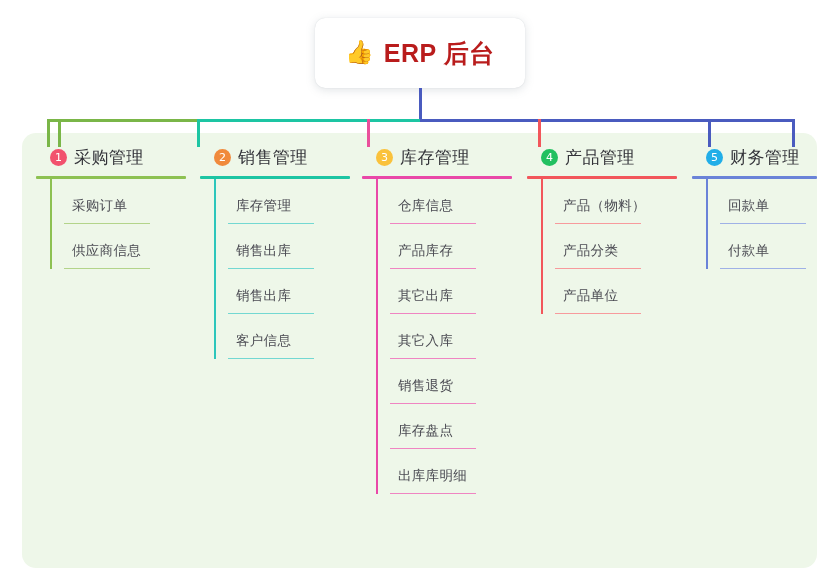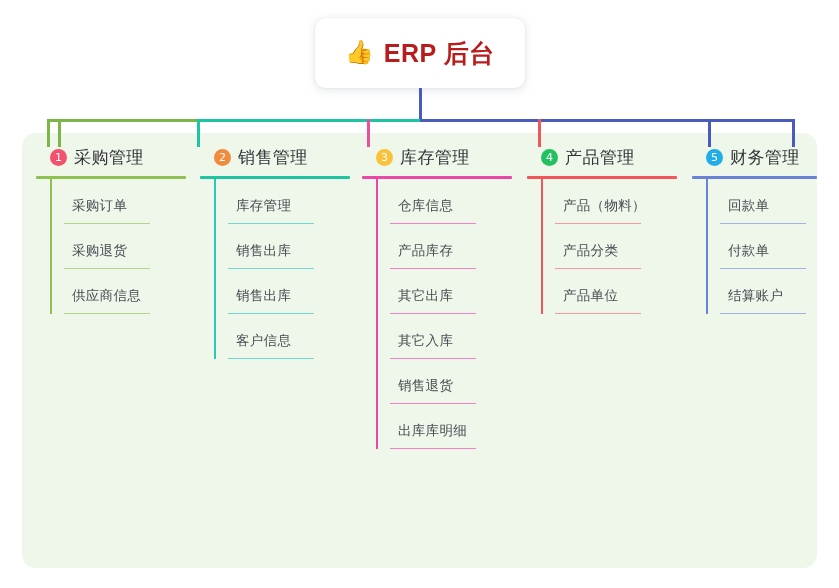--- a/index.html
+++ b/index.html
@@ -173,24 +173,20 @@
           <span class="branch-title">采购管理</span>
         </div>
         <div class="branch-rule" style="background: rgb(141, 193, 82);"></div>
         <div class="leaves">
           <div class="spine" style="background: rgb(141, 193, 82);"></div>
           <div class="leaf">
             <span class="leaf-label">采购订单</span>
             <div class="leaf-rule" style="background: rgb(179, 212, 138);"></div>
           </div>
           <div class="leaf">
-            <span class="leaf-label">采购退货</span>
-            <div class="leaf-rule" style="background: rgb(179, 212, 138);"></div>
-          </div>
-          <div class="leaf">
             <span class="leaf-label">供应商信息</span>
             <div class="leaf-rule" style="background: rgb(179, 212, 138);"></div>
           </div>
         </div>
       </div>
       <div class="branch" style="left: 200px; width: 150px;">
         <div class="branch-head">
           <span class="badge" style="background: rgb(240, 138, 60);">2</span>
           <span class="branch-title">销售管理</span>
         </div>
@@ -237,20 +233,24 @@
           </div>
           <div class="leaf">
             <span class="leaf-label">其它入库</span>
             <div class="leaf-rule" style="background: rgb(239, 133, 194);"></div>
           </div>
           <div class="leaf">
             <span class="leaf-label">销售退货</span>
             <div class="leaf-rule" style="background: rgb(239, 133, 194);"></div>
           </div>
           <div class="leaf">
+            <span class="leaf-label">库存盘点</span>
+            <div class="leaf-rule" style="background: rgb(239, 133, 194);"></div>
+          </div>
+          <div class="leaf">
             <span class="leaf-label">出库库明细</span>
             <div class="leaf-rule" style="background: rgb(239, 133, 194);"></div>
           </div>
         </div>
       </div>
       <div class="branch" style="left: 527px; width: 150px;">
         <div class="branch-head">
           <span class="badge" style="background: rgb(34, 192, 96);">4</span>
           <span class="branch-title">产品管理</span>
         </div>
@@ -280,21 +280,17 @@
         <div class="leaves">
           <div class="spine" style="background: rgb(106, 131, 216);"></div>
           <div class="leaf">
             <span class="leaf-label">回款单</span>
             <div class="leaf-rule" style="background: rgb(159, 177, 230);"></div>
           </div>
           <div class="leaf">
             <span class="leaf-label">付款单</span>
             <div class="leaf-rule" style="background: rgb(159, 177, 230);"></div>
           </div>
-          <div class="leaf">
-            <span class="leaf-label">结算账户</span>
-            <div class="leaf-rule" style="background: rgb(159, 177, 230);"></div>
-          </div>
         </div>
       </div>
     </div>
 
 </div>
 
 </body></html>

